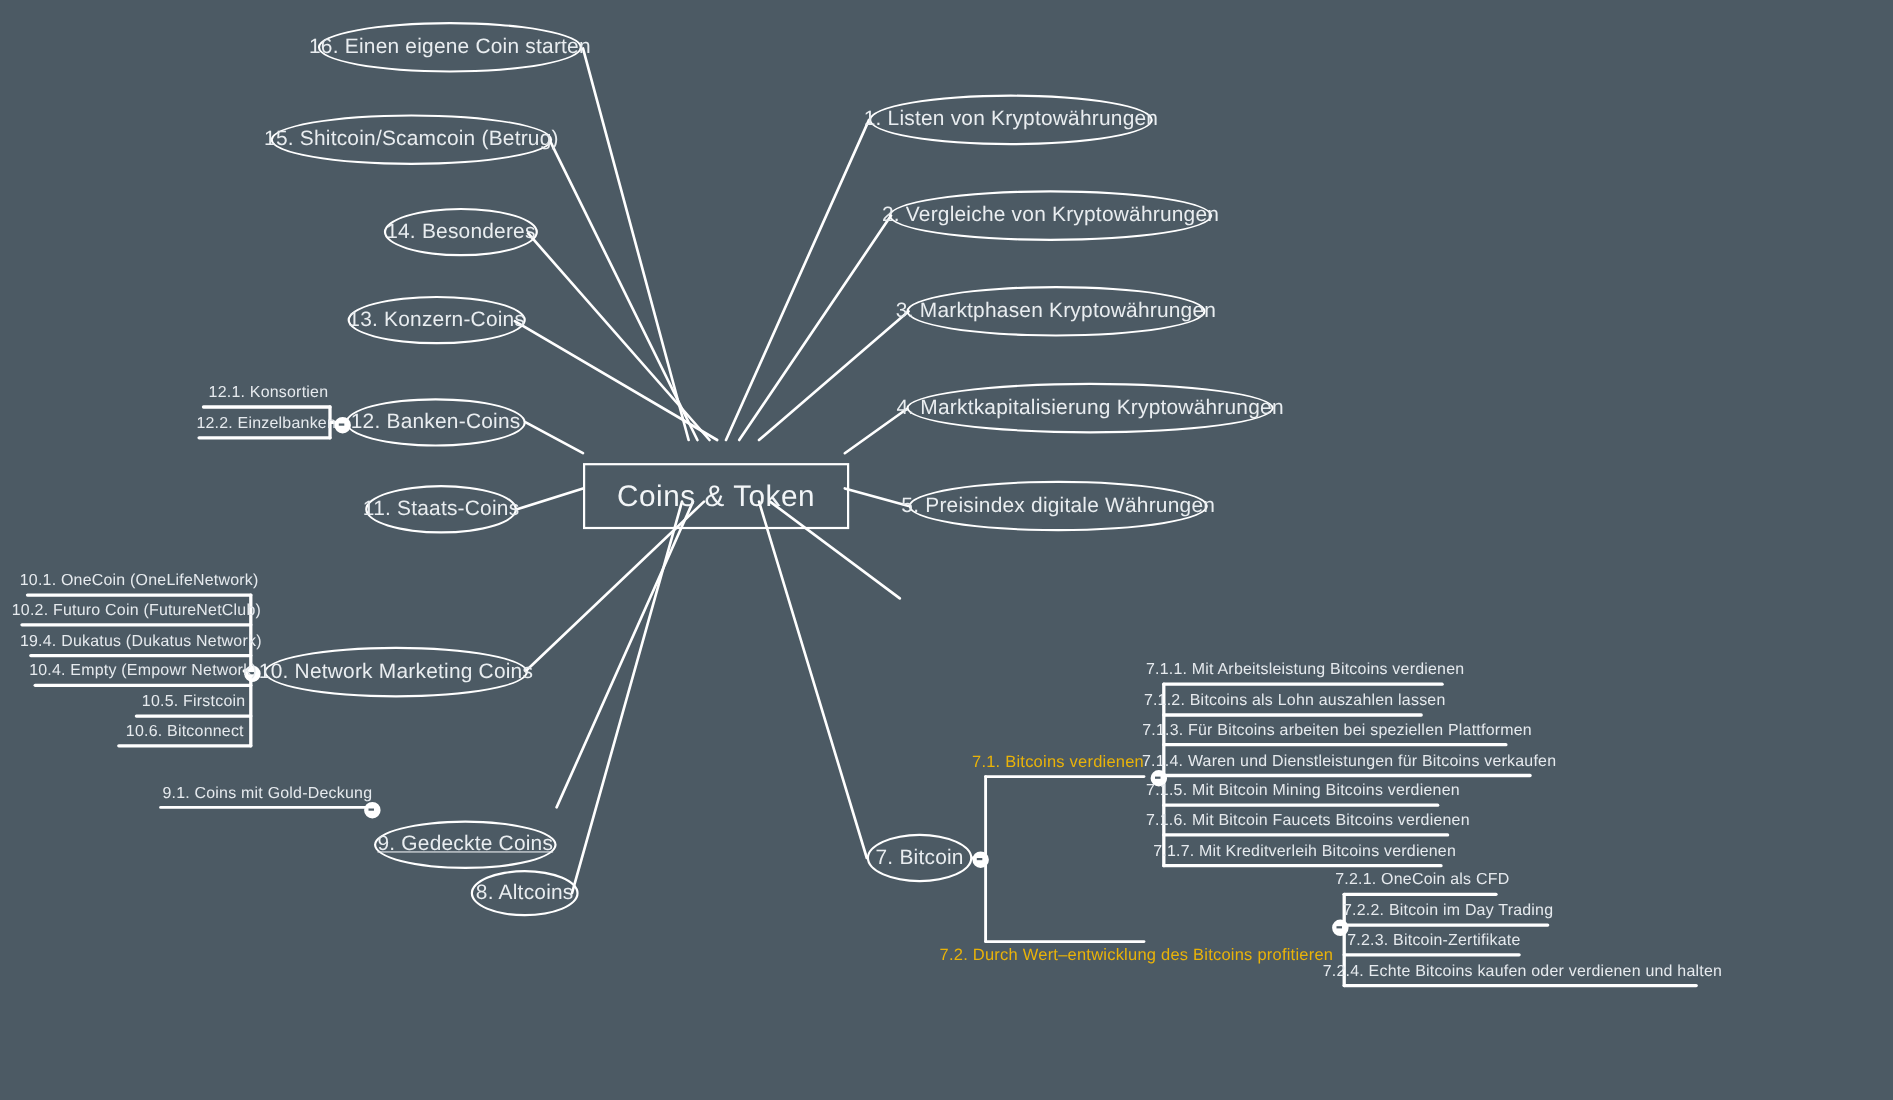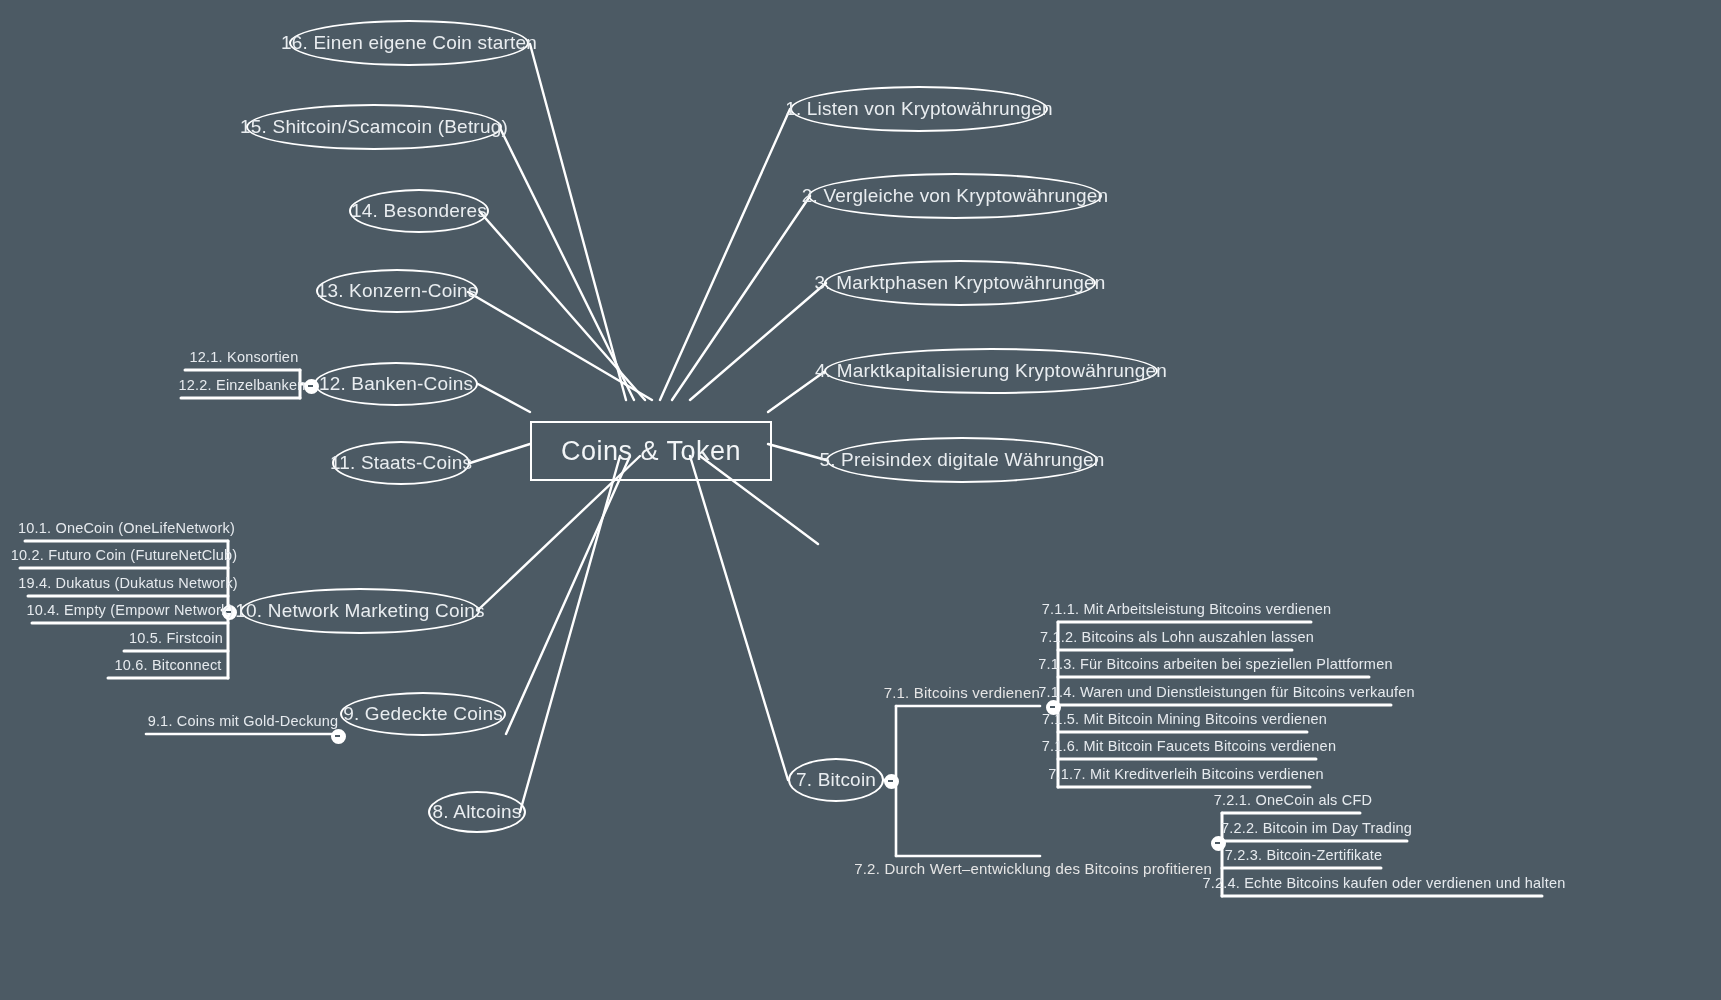--- a/index.html
+++ b/index.html
@@ -43,21 +43,21 @@
 
   
   .leaf{
     font-size:14.5px;
     color:#e6eaee;
     padding:0 8px 4px 8px;
     box-sizing:border-box;
     justify-content:center;
   }
   .sub-title{
-    font-size:15px;color:#e5e5e5;
+    font-size:15px;color:#eab308;
   }
 
   
   .handle{
     position:absolute;
     width:11px;height:11px;border-radius:50%;
     background:#ffffff;
     border:2px solid #ffffff;
   }
   .handle::after{
@@ -151,21 +151,21 @@
   <div class="node ellipse" style="left:826px;top:437px;width:272px;height:46px;">5. Preisindex digitale Währungen</div>
   <div class="node ellipse" style="left:788px;top:758px;width:96px;height:44px;">7. Bitcoin</div>
 
   <div class="node ellipse" style="left:289px;top:20px;width:240px;height:46px;">16. Einen eigene Coin starten</div>
   <div class="node ellipse" style="left:246px;top:104px;width:256px;height:46px;">15. Shitcoin/Scamcoin (Betrug)</div>
   <div class="node ellipse" style="left:349px;top:189px;width:140px;height:44px;">14. Besonderes</div>
   <div class="node ellipse" style="left:316px;top:269px;width:162px;height:44px;">13. Konzern-Coins</div>
   <div class="node ellipse" style="left:314px;top:362px;width:164px;height:44px;">12. Banken-Coins</div>
   <div class="node ellipse" style="left:332px;top:441px;width:138px;height:44px;">11. Staats-Coins</div>
   <div class="node ellipse" style="left:240px;top:588px;width:240px;height:46px;">10. Network Marketing Coins</div>
-  <div class="node ellipse" style="left:340px;top:692px;width:166px;height:44px;">9. Gedeckte Coins</div>
+  <div class="node ellipse" style="left:340px;top:746px;width:166px;height:44px;text-decoration:underline;">9. Gedeckte Coins</div>
   <div class="node ellipse" style="left:428px;top:791px;width:98px;height:42px;">8. Altcoins</div>
 
   <div class="handle" style="left:304px;top:379px;"></div>
   <div class="handle" style="left:222px;top:605px;"></div>
   <div class="handle" style="left:331px;top:729px;"></div>
   <div class="handle" style="left:884px;top:774px;"></div>
   <div class="handle" style="left:1046px;top:700px;"></div>
   <div class="handle" style="left:1211px;top:836px;"></div>
 
   <div class="node leaf" style="left:185px;top:348px;width:118px;height:22px;">12.1. Konsortien</div>

